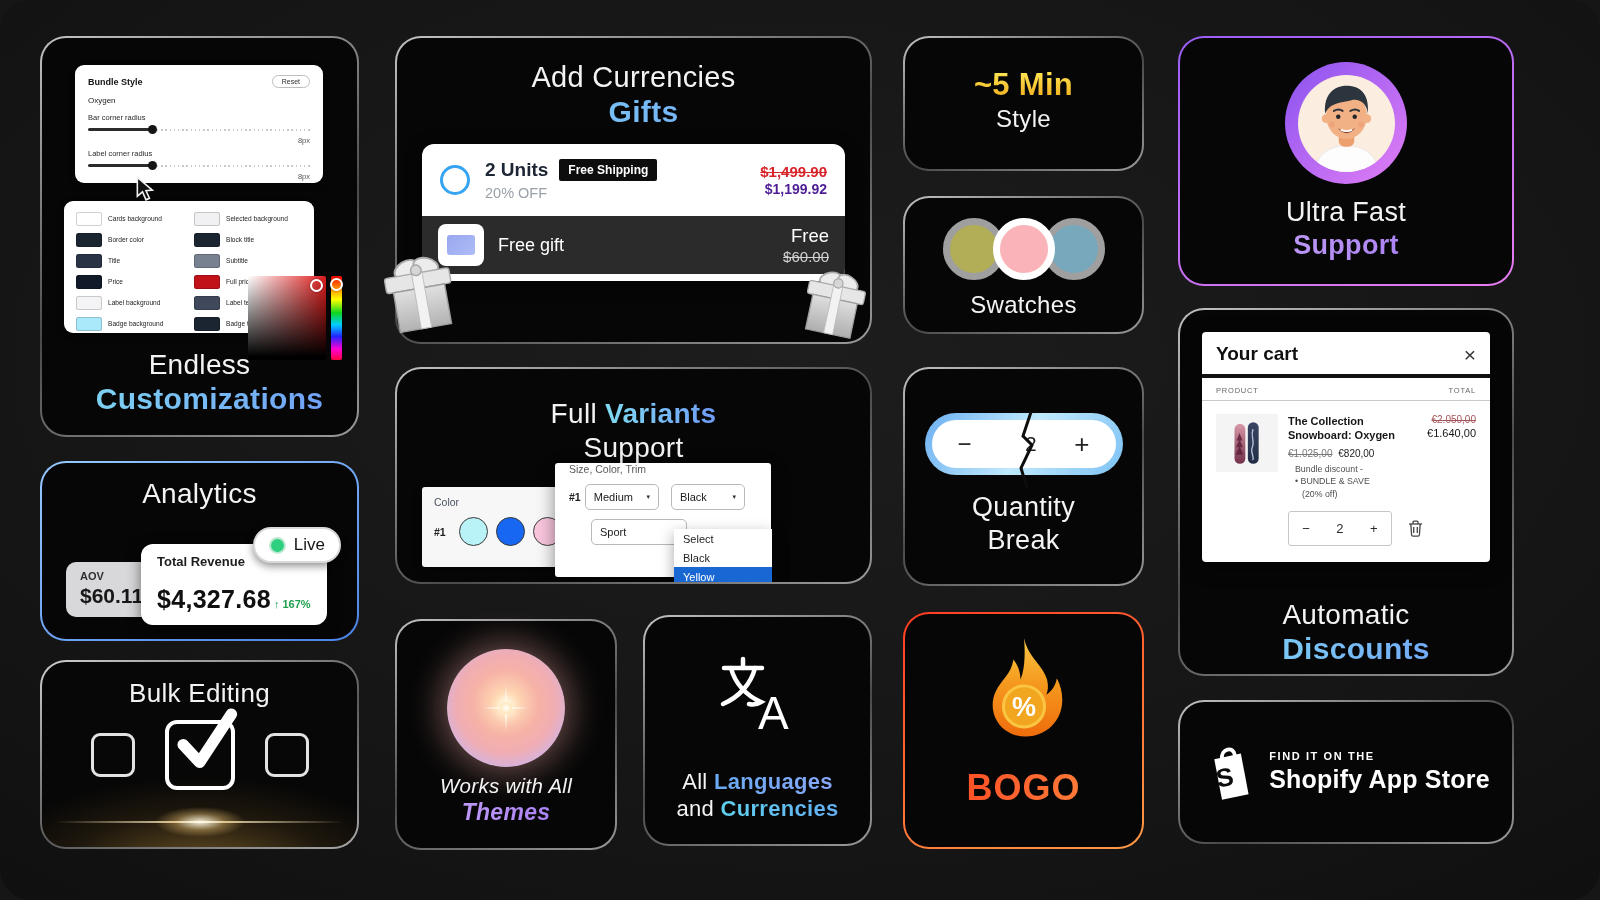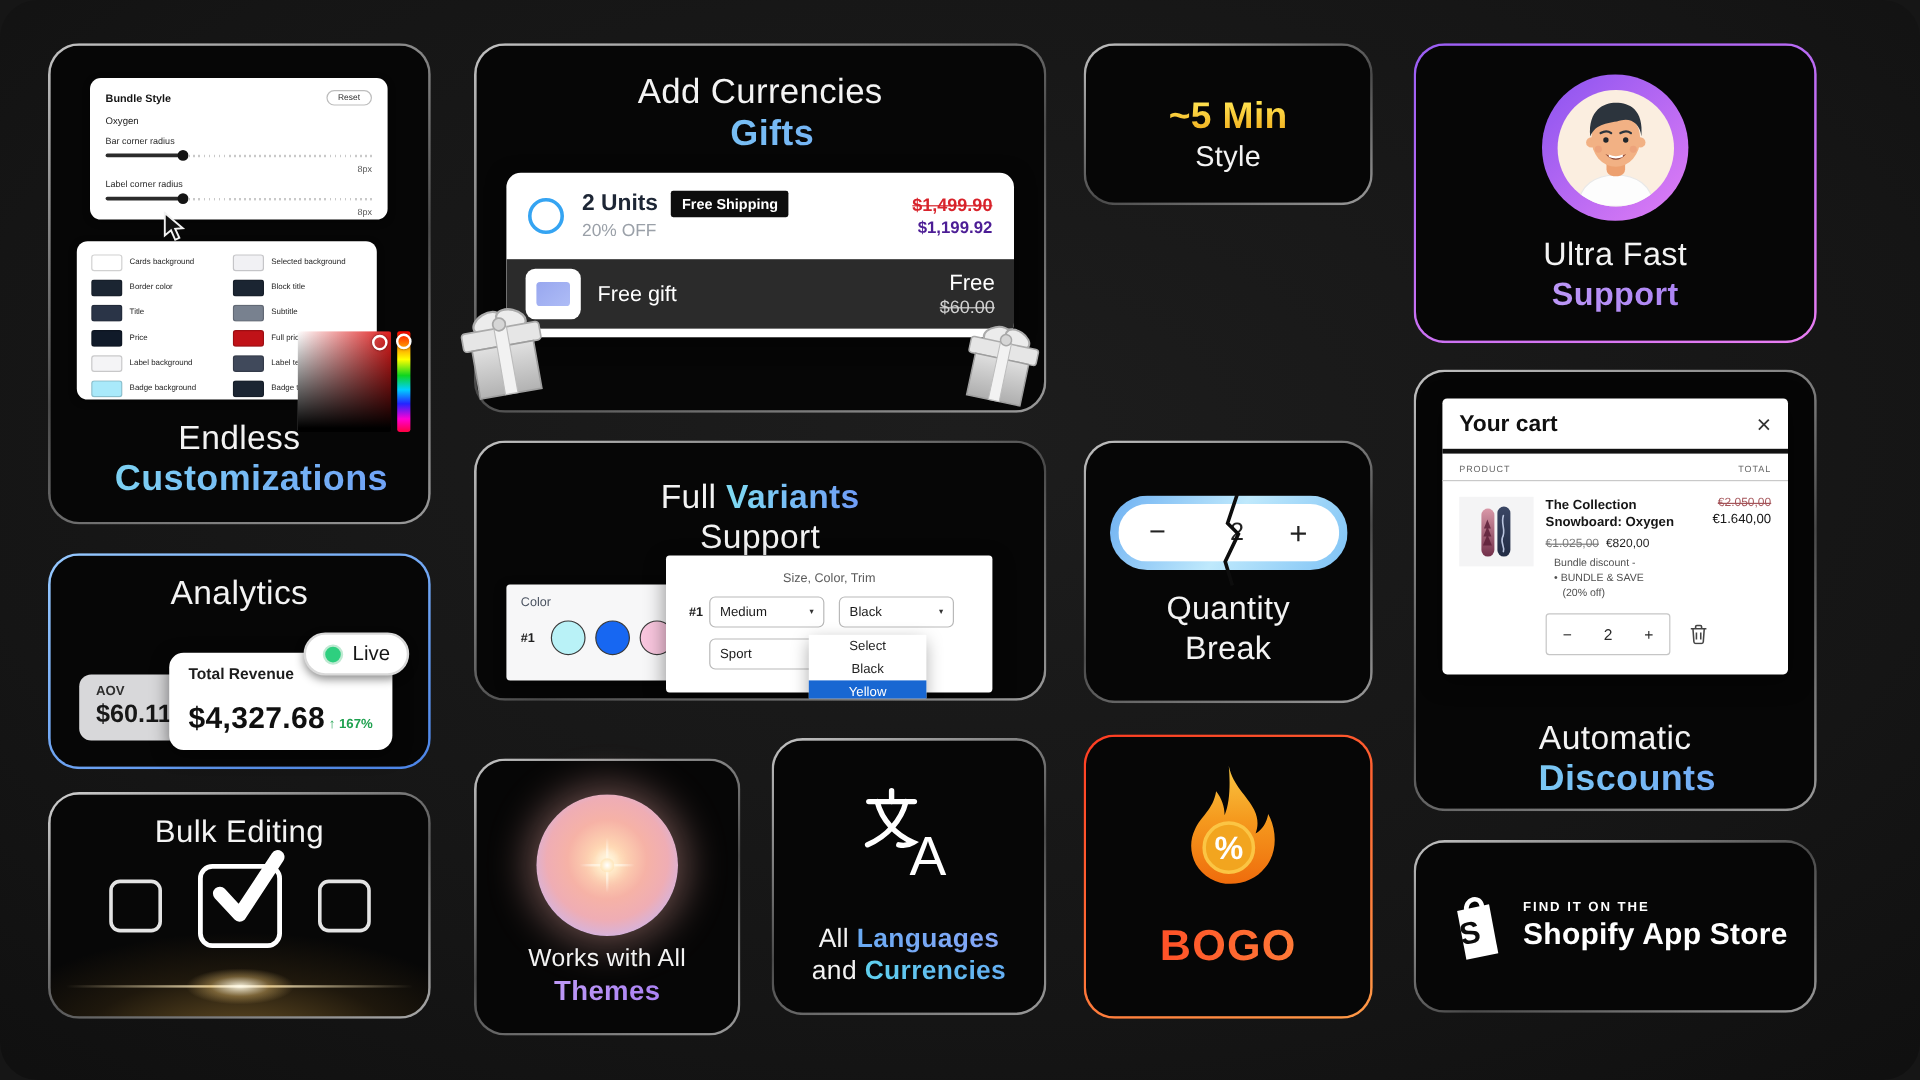--- a/index.html
+++ b/index.html
@@ -17,21 +17,21 @@
                linear-gradient(155deg,#ff3c22,#ff9a47) border-box;}
   .card.warm{background:
      radial-gradient(95% 72% at 50% 114%, rgba(199,152,66,.55), rgba(99,72,28,.25) 45%, rgba(0,0,0,0) 72%) padding-box,
      linear-gradient(#070707,#070707) padding-box,
      linear-gradient(155deg,#cfcfcf,#5a5a5a 55%,#a8a8a8) border-box;}
   .big{font-size:28px;color:#f3f3f3;font-weight:500;letter-spacing:.3px;line-height:1.22;text-align:center;}
   .big2{font-size:30px;line-height:1.15;text-align:center;padding-left:20px;}
   .grad{font-weight:700;-webkit-background-clip:text;background-clip:text;color:transparent;}
   .g-blue{background-image:linear-gradient(93deg,#7fd9f2 5%,#6f9ef7 95%);}
   .g-purple{background-image:linear-gradient(93deg,#cba9f8,#9d72f2);}
-  .g-gold{background-image:linear-gradient(180deg,#ffe14f 20%,#eda312);margin-top:12px;}
+  .g-gold{background-image:linear-gradient(180deg,#ffe14f 20%,#eda312);}
   .g-fire{background-image:linear-gradient(93deg,#ff3a1e,#ff9141);}
   .g-lang1{background-image:linear-gradient(93deg,#69aaf3,#87a7f8);}
   .g-lang2{background-image:linear-gradient(93deg,#5fd0ee,#64aef3);}
   .ctitle{position:absolute;left:0;right:0;text-align:center;}
 
   
   .cz-panel{position:absolute;left:33px;top:27px;width:248px;height:118px;background:#fff;border-radius:9px;
     padding:10px 13px;box-sizing:border-box;box-shadow:0 2px 6px rgba(0,0,0,.4);}
   .cz-row1{display:flex;justify-content:space-between;align-items:center;}
   .cz-title{font-size:9px;font-weight:700;color:#141414;}
@@ -105,22 +105,22 @@
   .gf-strip{height:7px;background:#fff;}
   .gift-svg{position:absolute;z-index:5;}
 
   
   .vr-cpanel{position:absolute;left:25px;top:118px;width:160px;height:80px;background:#f7f7f8;border-radius:3px;
     box-sizing:border-box;padding:9px 12px;z-index:1;box-shadow:0 3px 10px rgba(0,0,0,.4);}
   .vr-cpanel .lab{font-size:10.5px;color:#4a5260;}
   .vr-crow{display:flex;align-items:center;margin-top:9px;}
   .vr-crow .num{font-size:10.5px;font-weight:700;color:#202020;margin-right:13px;}
   .vr-dot{width:27px;height:27px;border-radius:50%;border:1px solid #3a3a3a;margin-right:8px;flex:0 0 auto;}
-  .vr-spanel{position:absolute;left:158px;top:94px;width:272px;height:114px;background:#fff;border-radius:3px;
-    box-sizing:border-box;padding:13px 14px;z-index:2;box-shadow:0 6px 18px rgba(0,0,0,.45);text-align:center;}
+  .vr-spanel{position:absolute;left:158px;top:94px;width:216px;height:114px;background:#fff;border-radius:3px;
+    box-sizing:border-box;padding:0 14px;z-index:2;box-shadow:0 6px 18px rgba(0,0,0,.45);}
   .vr-spanel .lab{font-size:10.5px;color:#5a5a5a;}
   .vr-srow{display:flex;align-items:center;margin-top:9px;}
   .vr-srow .num{font-size:10.5px;font-weight:700;color:#202020;width:22px;}
   .dd{width:96px;height:26px;border:1px solid #b9b9b9;border-radius:5px;background:#fff;display:flex;align-items:center;
     justify-content:space-between;box-sizing:border-box;padding:0 8px;margin-right:12px;}
   .dd .t{font-size:11px;color:#1a1a1a;}
   .dd .c{font-size:7px;color:#333;}
   .vr-list{position:absolute;left:119px;top:66px;width:98px;background:#fff;box-shadow:0 5px 14px rgba(0,0,0,.35);z-index:3;}
   .vr-opt{font-size:11px;color:#1e1e1e;padding:3.5px 9px;}
   .vr-opt.sel{background:#1867d2;color:#fff;}
@@ -427,21 +427,21 @@
           </span>
       </div>
       <div class="vr-list">
         <div class="vr-opt">Select</div>
         <div class="vr-opt">Black</div>
         <div class="vr-opt sel">Yellow</div>
       </div>
     </div>
   </div>
 
-  <div class="card" style="left:395px;top:632px;width:218px;height:227px;">
+  <div class="card" style="left:395px;top:619px;width:218px;height:227px;font-style:italic;">
     <div class="orb">
       <span class="vline"></span>
         <span class="hline"></span>
         <span class="core"></span>
     </div>
     <div class="ctitle" style="top:152px;">
       <div class="big" style="font-size:20.5px">Works with All</div>
       <div class="big grad g-purple" style="font-size:23px">Themes</div>
     </div>
   </div>
@@ -462,20 +462,30 @@
     </div>
   </div>
 
   <div class="card" style="left:903px;top:36px;width:237px;height:131px;">
     <div class="ctitle" style="top:28px;">
       <div class="big grad g-gold" style="font-size:31px;font-weight:800;">~5 Min</div>
       <div class="big" style="font-size:24px">Style</div>
     </div>
   </div>
 
+  <div class="card" style="left:903px;top:196px;width:237px;height:134px;">
+    <div class="sw-row">
+      <span class="sw" style="background: rgb(178, 173, 87); border-color: rgb(159, 159, 159);"></span>
+      <span class="sw m" style="background: rgb(249, 179, 185); border-color: rgb(255, 255, 255);"></span>
+      <span class="sw" style="background: rgb(119, 168, 188); border-color: rgb(159, 159, 159);"></span>
+    </div>
+    <div class="ctitle" style="top:92px;">
+        <div class="big" style="font-size:24px">Swatches</div>
+      </div>
+  </div>
 
   <div class="card" style="left:903px;top:367px;width:237px;height:215px;">
     <div class="qb-pill">
       <span class="m">−</span>
       <span class="v">2</span>
       <span class="p">+</span>
       <svg class="qb-crack" width="20" height="78" viewBox="0 0 20 78">
         <polyline points="13,0 5,24 14,33 3,56 9,76" fill="none" stroke="#0d0d0d" stroke-width="3"></polyline>
       </svg>
     </div>

